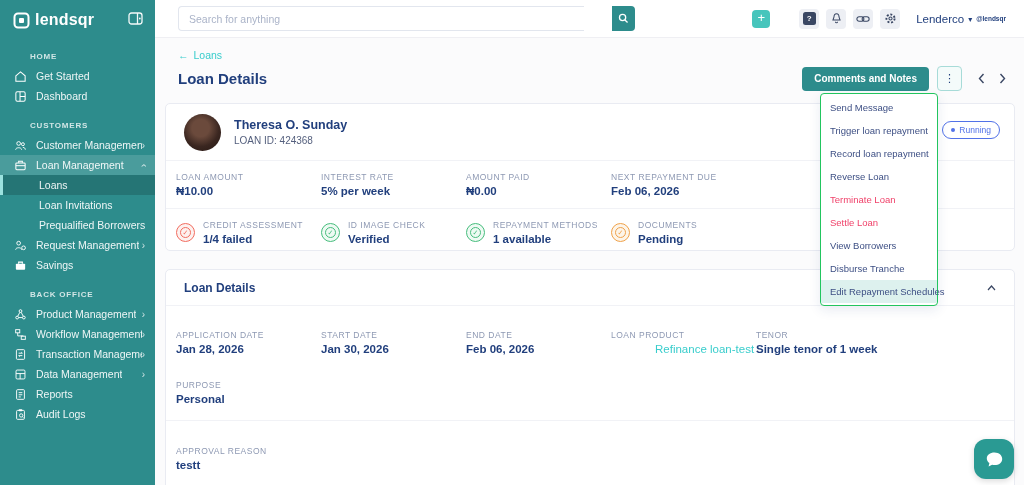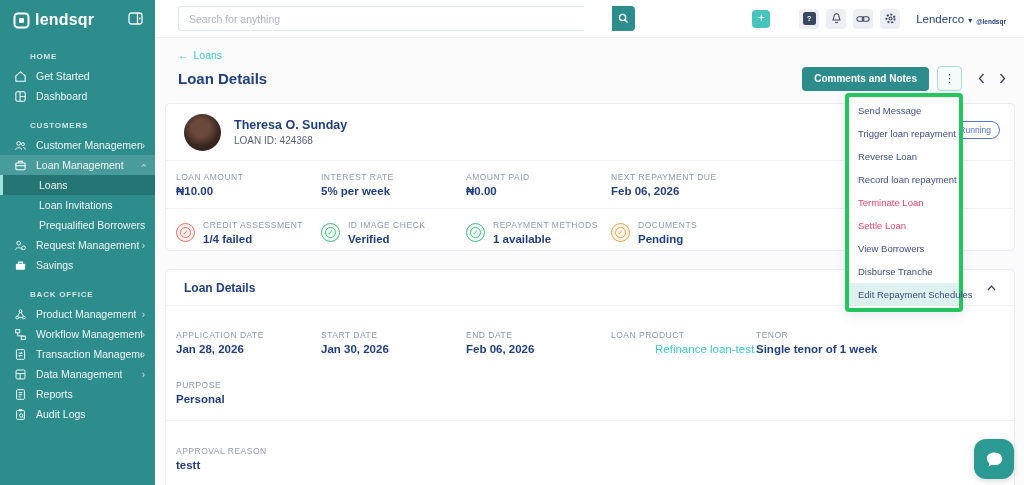--- a/index.html
+++ b/index.html
@@ -27,21 +27,21 @@
   
   .topbar { position:absolute; left:155px; top:0; right:0; height:38px; background:#fff; border-bottom:1px solid #efeff3; display:flex; align-items:center; padding:0 18px 0 23px; z-index:4; }
   .search-wrap { display:flex; align-items:flex-end;gap:28px; }
   .search-input { width:406px; height:25px; border:1px solid #e2e6ee; border-right:none; border-radius:4px 0 0 4px; font-size:10.5px; padding:0 10px; color:#545f7d; outline:none; font-family:inherit; }
   .search-input::placeholder { color:#aab3c8; }
   .search-btn { width:23px; height:25px; background:#2d8c8c; border:none; border-radius:0 4px 4px 0; display:flex; align-items:center; justify-content:center; cursor:pointer; }
   .top-right { margin-left:auto; display:flex; align-items:center; }
   .plus-btn { width:18px; height:18px; background:#47c5bc; border-radius:4px; color:#fff; font-size:13px; line-height:16px; text-align:center; cursor:pointer; margin-right:22px; }
   .icon-btn { width:20px; height:20px; background:#edeff4; border-radius:4px; display:flex; align-items:center; justify-content:center; margin-left:7px; cursor:pointer; }
   .docs-glyph { width:13px; height:13px; background:#3a4763; border-radius:2.5px; color:#fff; font-size:8px; font-weight:bold; text-align:center; line-height:13px; }
-  .org { display:flex; align-items:flex-end; margin-left:16px; cursor:pointer; }
+  .org { display:flex; align-items:center; margin-left:16px; cursor:pointer; }
   .org-name { font-size:11.5px; color:#213f7d; font-weight:500; }
   .org-caret { font-size:8px; color:#213f7d; margin:1px 4px 0 4px; }
   .org-badge { font-size:6.5px; font-weight:bold; color:#213f7d; }
   
   .breadcrumb { position:absolute; left:178px; top:49px; display:flex; align-items:center; gap:5px; font-size:10.5px; color:#39cdcc; cursor:pointer; z-index:1; }
   .page-title { position:absolute; left:178px; top:70px; font-size:15px; font-weight:bold; color:#213f7d; z-index:1; }
   .head-actions { position:absolute; right:18px; top:66px; display:flex; align-items:center; gap:8px; z-index:6; }
   .comments-btn { background:#2d8c8c; color:#fff; border:none; border-radius:4px; font-size:10px; font-weight:bold; padding:0 12px; height:24px; cursor:pointer; font-family:inherit; }
   .kebab-btn { width:25px; height:25px; border:1px solid #a7dbd8; background:#f4fbfa; border-radius:4px; color:#213f7d; font-size:11px; display:flex; align-items:center; justify-content:center; cursor:pointer; }
   .pager { display:flex; align-items:center; gap:14px; margin-left:8px; }
@@ -69,21 +69,21 @@
   .c-orange{ color:#f0a24a; background:#fdf5ea; }
   .card2 { left:165px; top:269px; width:850px; height:240px; }
   .card2-head { height:36px; display:flex; align-items:center; justify-content:space-between; padding:0 18px; border-bottom:1px solid #f1f2f6; }
   .card2-title { font-size:12px; font-weight:bold; color:#213f7d; }
   .fields-row { display:flex; padding-left:10px; margin-top:24px; }
   .field-col { width:145px; }
   .f-link { color:#39cdcc; font-weight:normal; cursor:pointer;padding-left:44px; }
   .block { padding-left:10px; margin-top:25px; }
   .divider { border-bottom:1px solid #f1f2f6; margin-top:15px; }
   
-  .menu { position:absolute; left:845px; top:93px; width:118px; background:#fff; border:4px solid #22c55e; border-radius:4px; box-shadow:0 4px 12px rgba(33,63,125,.10); z-index:10; padding:2px 0; }
+  .menu { position:absolute; left:820px; top:93px; width:118px; background:#fff; border:1px solid #22c55e; border-radius:4px; box-shadow:0 4px 12px rgba(33,63,125,.10); z-index:10; padding:2px 0; }
   .menu-item { font-size:9.5px; color:#3d4f84; padding:6px 9px; white-space:nowrap; cursor:pointer; }
   .menu-item.danger { color:#f0426a; }
   .menu-item.hover { background:#ddf1ee; }
   
   .chat-fab { position:absolute; left:974px; top:439px; width:40px; height:40px; border-radius:12px; background:#2a9a93; display:flex; align-items:center; justify-content:center; cursor:pointer; z-index:8; box-shadow:0 2px 6px rgba(0,0,0,.15); }
 </style>
 </head>
 <body>
 
 <div class="sidebar">
@@ -412,22 +412,22 @@
   <div class="block">
     <div class="f-label">APPROVAL REASON</div>
     <div class="f-value">testt</div>
   </div>
 
 </div>
 
 <div class="menu">
   <div class="menu-item">Send Message</div>
   <div class="menu-item">Trigger loan repayment</div>
+  <div class="menu-item">Record loan repayment</div>
   <div class="menu-item">Reverse Loan</div>
-  <div class="menu-item">Record loan repayment</div>
   <div class="menu-item danger">Terminate Loan</div>
   <div class="menu-item danger">Settle Loan</div>
   <div class="menu-item">View Borrowers</div>
   <div class="menu-item">Disburse Tranche</div>
   <div class="menu-item hover">Edit Repayment Schedules</div>
 </div>
 
 <div class="chat-fab">
   <svg width="19" height="17" viewBox="0 0 19 17">
     <path d="M9.5 1.5 C5 1.5 1.8 4 1.8 7.4 c0 1.9 1 3.5 2.6 4.6 L3.6 15.5 l3.5-1.7 c0.8 0.2 1.6 0.3 2.4 0.3 c4.5 0 7.7-2.6 7.7-6.2 S14 1.5 9.5 1.5 Z" fill="#fff"></path>

